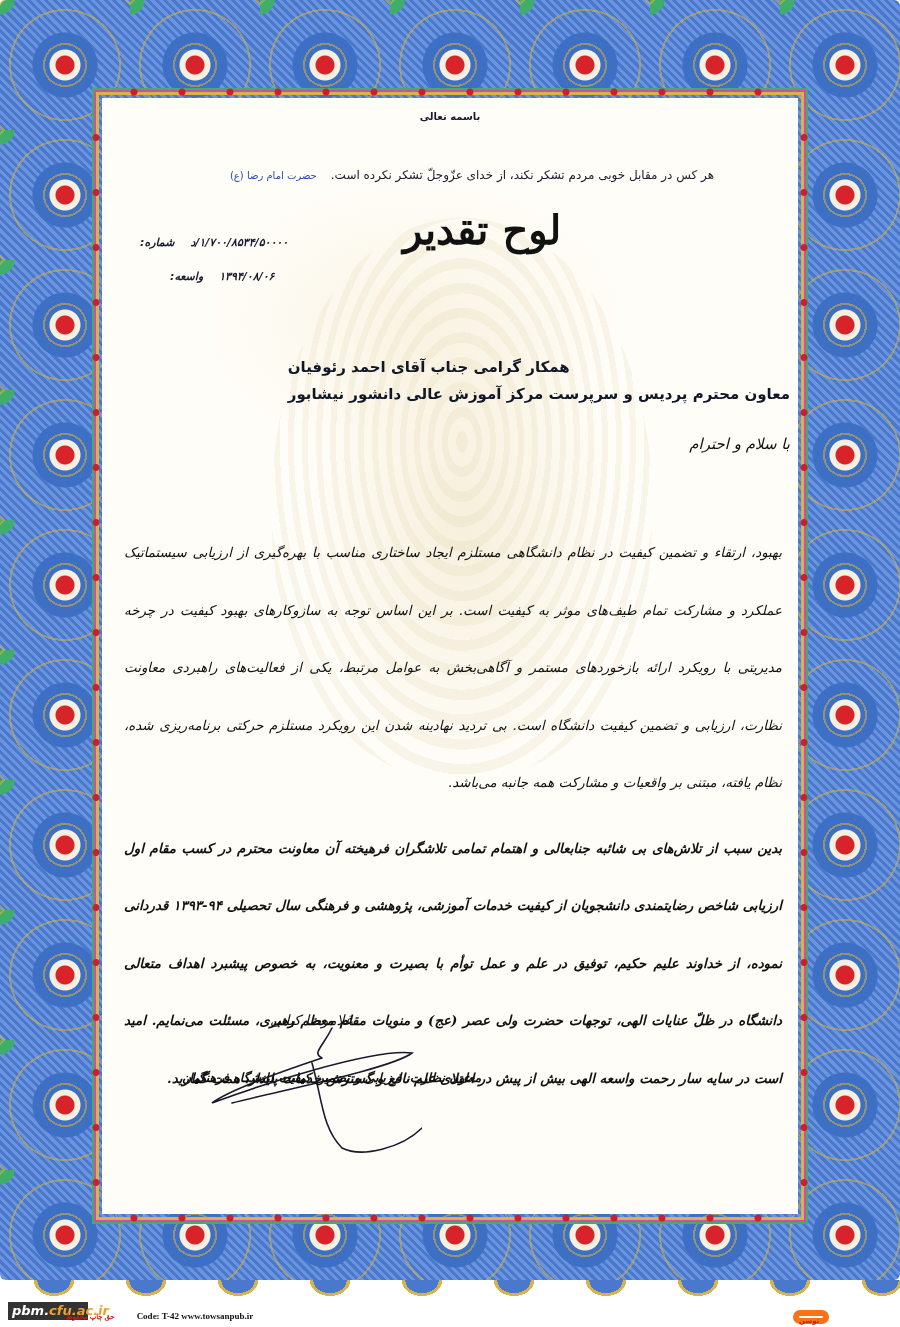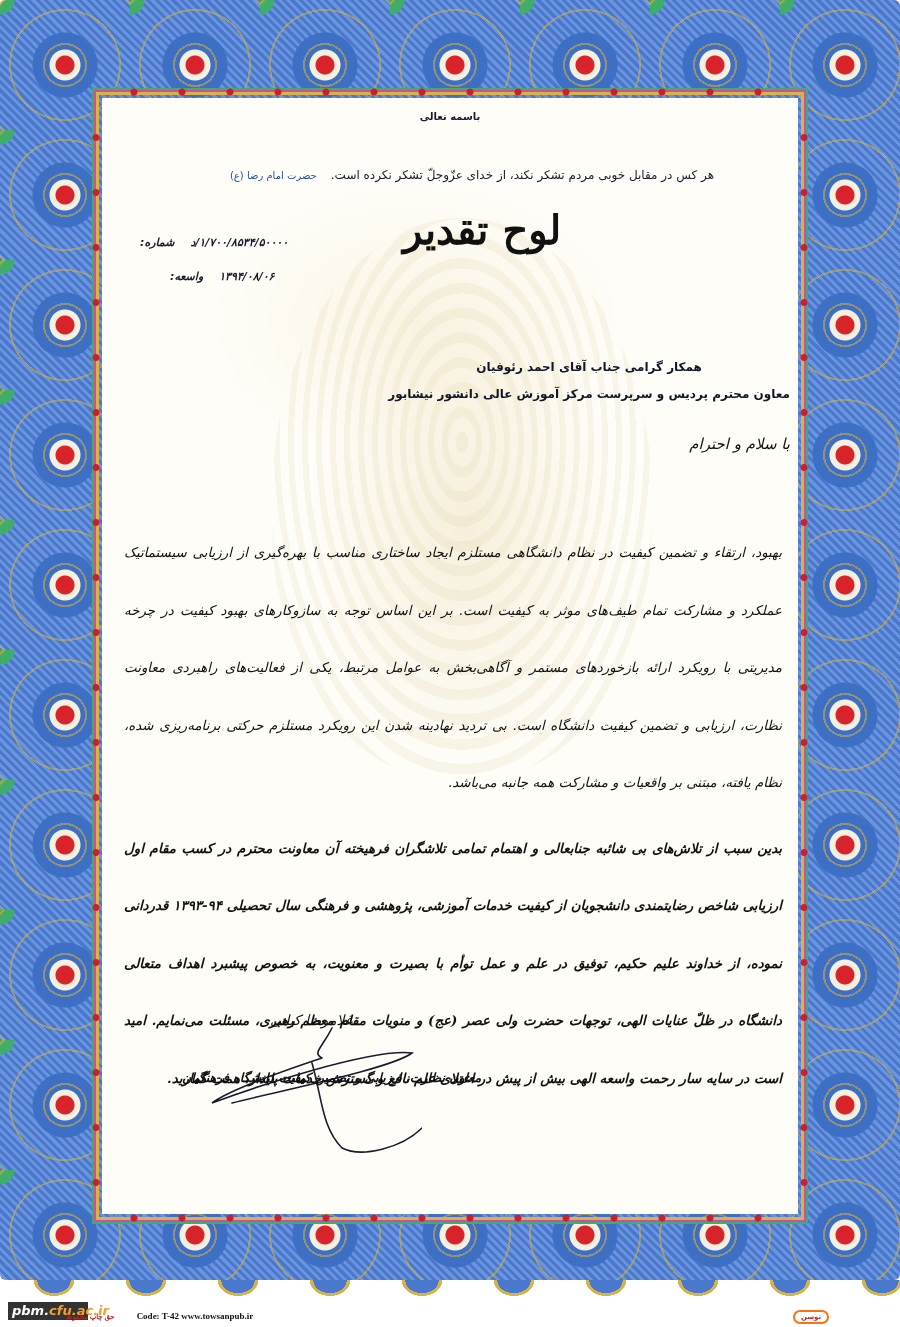--- a/index.html
+++ b/index.html
@@ -74,22 +74,22 @@
       position: absolute; left: 300px; width: 160px; top: 108px; text-align: center;
       font-family: "DejaVu Serif", serif; font-size: 40px; font-weight: bold; color: #111;
       letter-spacing: 1px;
     }
 
     .meta { position: absolute; left: 38px; font-size: 11px; font-style: italic; font-weight: bold; color: #1a1a2e; display: flex; flex-direction: row-reverse; gap: 16px; }
     .meta.number { top: 138px; }
     .meta.date { top: 172px; left: 68px; }
 
     .recipient {
-      position: absolute; right: 8px; top: 256px; text-align: center;
-      font-size: 12px; font-weight: bold; color: #101828; line-height: 27px;
+      position: absolute; right: 8px; top: 256px; text-align: left;
+      font-size: 15px; font-weight: bold; color: #101828; line-height: 27px;
     }
     .greeting {
       position: absolute; right: 8px; top: 337px;
       font-family: "DejaVu Serif", serif; font-style: italic; font-size: 15px; color: #111;
     }
 
     .body-text {
       position: absolute; left: 14px; right: 8px; top: 418px;
       font-family: "DejaVu Serif", serif; font-style: italic; font-size: 13.4px; color: #111;
       line-height: 57.5px; text-align: justify; text-align-last: right;
@@ -116,22 +116,22 @@
       position: absolute; left: 0; top: 22px; width: 80px; height: 18px; background: #333333;
       color: #ffffff; font-size: 13px; font-weight: bold; font-style: italic; padding-left: 4px; line-height: 18px;
     }
     .site-badge .accent { color: #f0a030; }
     .print-code {
       position: absolute; left: 58px; top: 31px; font-family: "Liberation Serif", serif; font-size: 9px; font-weight: bold; color: #111;
       display: flex; gap: 22px; align-items: baseline;
     }
     .print-code .rights { color: #c02020; font-size: 7px; }
     .publisher-logo {
-      position: absolute; left: 785px; top: 30px; width: 36px; height: 14px; border: 2px solid #f97316; border-radius: 7px;
-      font-size: 7px; color: #c02020; text-align: center; line-height: 10px; font-weight: bold;
+      position: absolute; left: 785px; top: 30px; width: 36px; height: 14px; border: 6px solid #f97316; border-radius: 7px;
+      font-size: 7px; color: #c02020; text-align: left; line-height: 10px; font-weight: bold;
     }
     .bottom-orn {
       position: absolute; left: 0; top: 0; width: 900px; height: 25px;
       background: radial-gradient(ellipse 28px 22px at 50% 0, #4a78cc 0 60%, #d8b34a 60% 72%, transparent 73%) 0 0 / 92px 25px;
     }
   </style>
 </head>
 <body>
 
 <div class="frame"></div>

